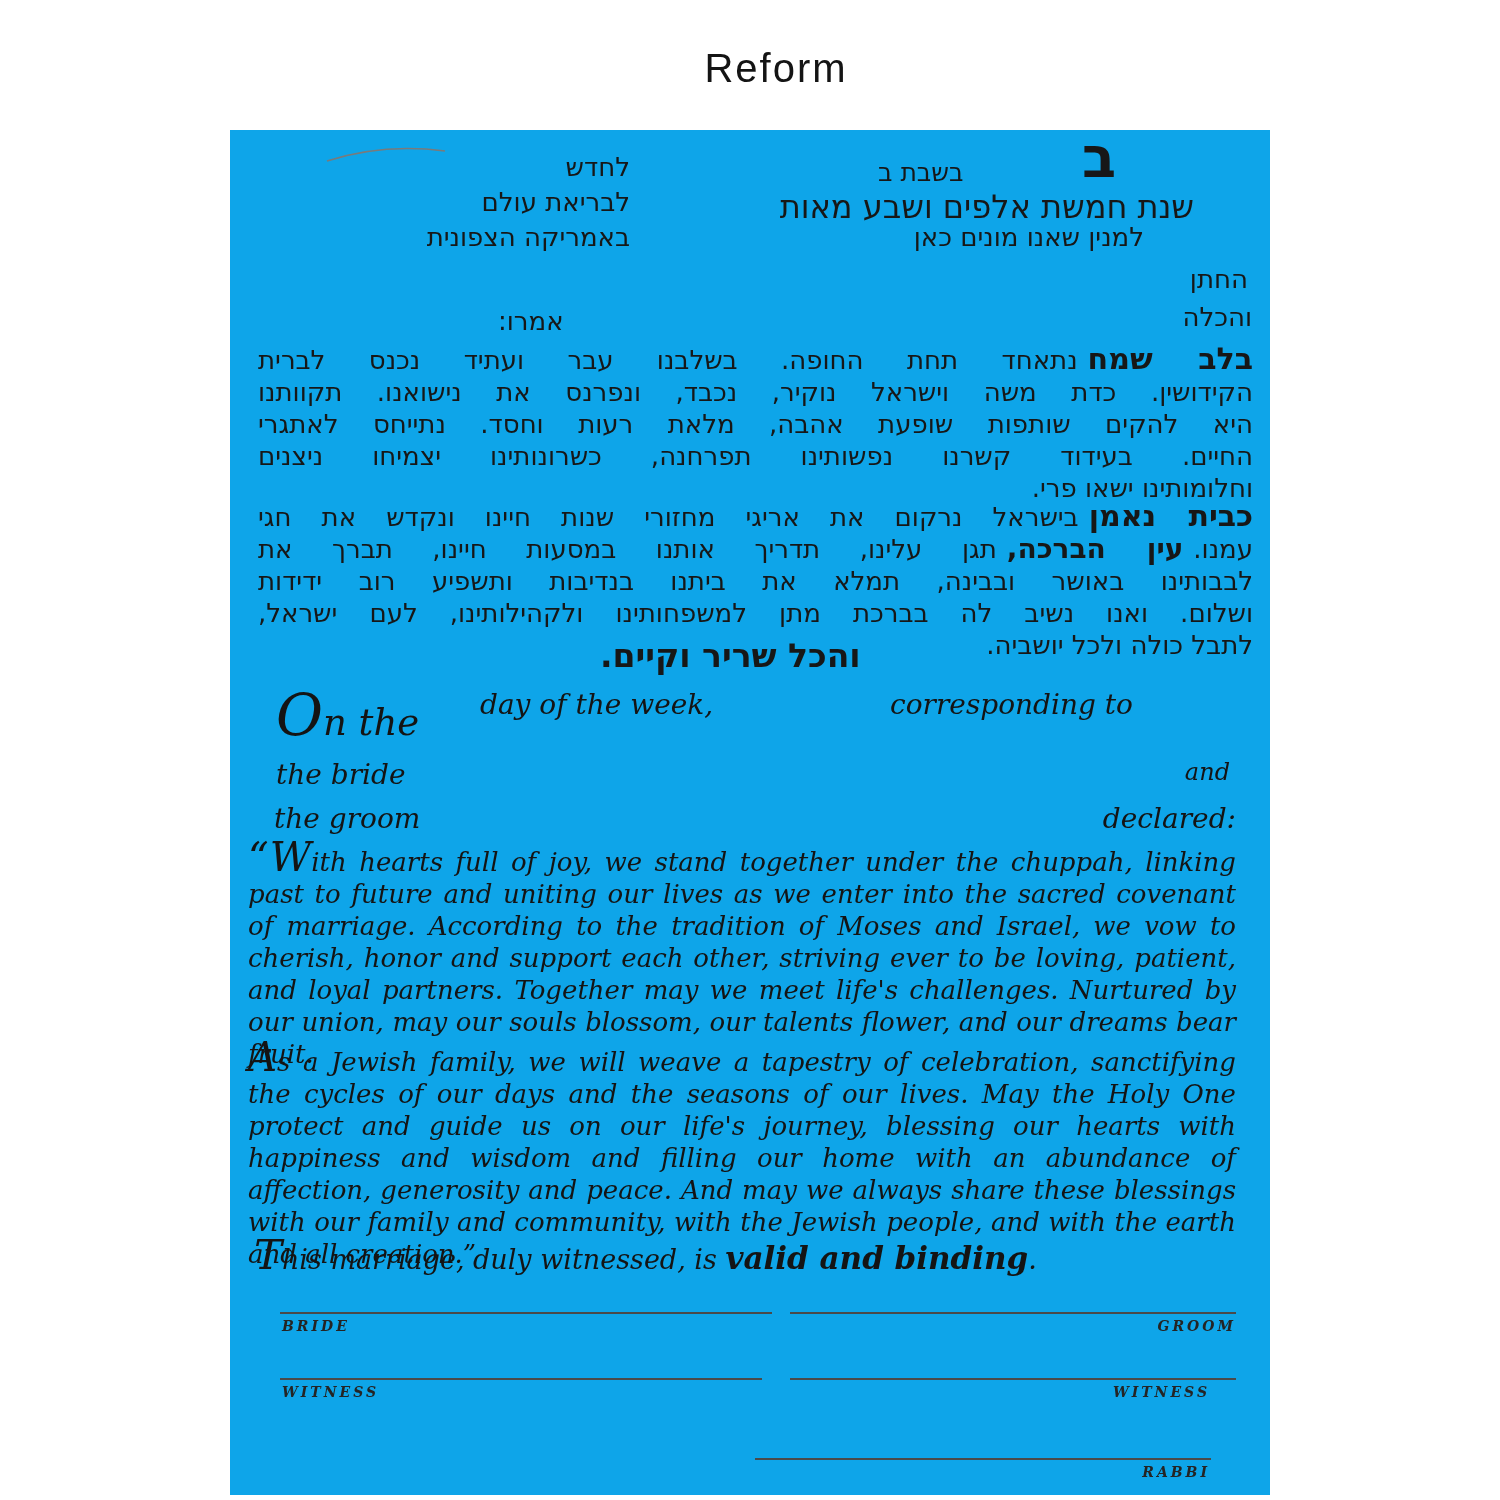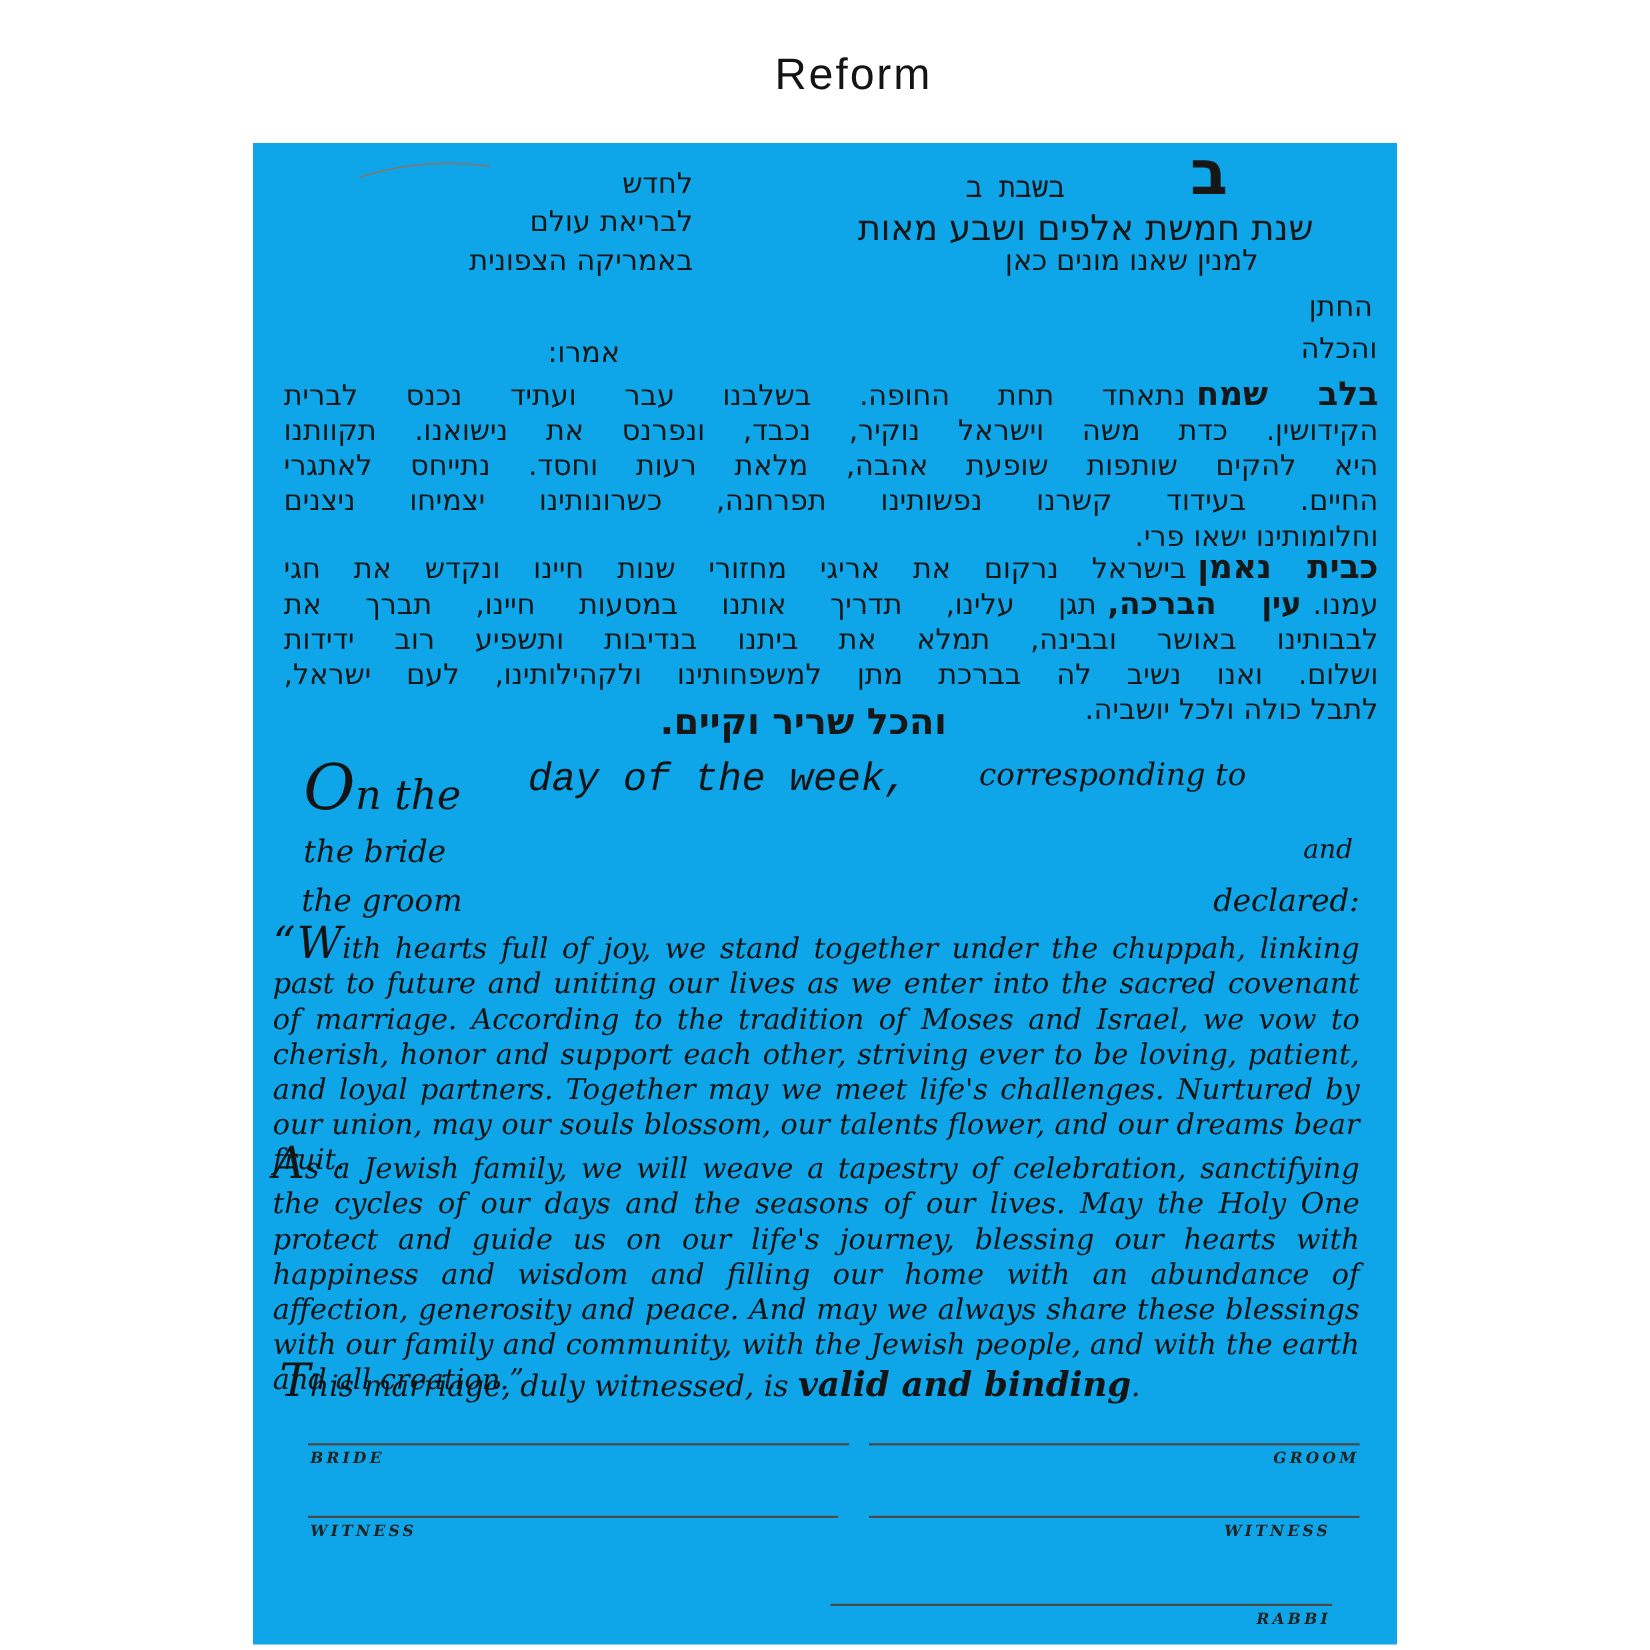--- a/index.html
+++ b/index.html
@@ -8,41 +8,41 @@
   .title { position:absolute; top:46px; left:0; width:100%; text-align:center; text-indent:28px;
            font-family:"Liberation Sans", sans-serif; font-weight:400; font-size:40px; letter-spacing:2px; color:#141414;padding-left:12px; }
 
   .doc { position:absolute; left:230px; top:130px; width:1040px; height:1365px; background:#0ea5e9; }
 
   
   .heb { font-family:"DejaVu Sans", sans-serif; color:#171717; }
   .swash { position:absolute; left:95px; top:12px; }
   .month-block { position:absolute; right:640px; top:20px; text-align:right; font-size:26px; line-height:35px; white-space:nowrap; }
   .big-bet { position:absolute; left:852px; top:0; font-size:56px; line-height:56px; font-weight:bold; }
-  .day-line1 { position:absolute; left:648px; top:28px; font-size:25px; white-space:nowrap;font-family:Liberation Mono, monospace; }
+  .day-line1 { position:absolute; left:648px; top:28px; font-size:25px; white-space:nowrap; }
   .day-line2 { position:absolute; right:76px;  top:58px; font-size:32px; white-space:nowrap; }
   .day-line3 { position:absolute; right:126px; top:92px; font-size:26px; white-space:nowrap; }
   .groom-word { position:absolute; right:22px; top:134px; font-size:26px; }
   .bride-word { position:absolute; right:18px; top:172px; font-size:26px; }
   .said-word  { position:absolute; left:268px; top:176px; font-size:26px; }
 
   .heb-par { position:absolute; left:28px; width:995px; font-size:26px; line-height:32px; }
   .heb-par1 { top:213px; }
   .heb-par2 { top:370px; }
   .jline { text-align:justify; text-align-last:justify; }
   .jlast { text-align:right; }
   .jlast.indent { margin-left:0; padding-left:0; }
   .heb-lead { font-weight:bold; font-size:30px; margin-left:10px; }
   .heb-emph { font-weight:bold; font-size:28px; margin:16px 10px; }
   .heb-closing { position:absolute; left:370px; top:506px; font-size:33px; font-weight:bold; white-space:nowrap; }
 
   
   .eng { font-family:"DejaVu Serif", serif; font-style:italic; color:#141414; }
   .onthe   { position:absolute; left:46px;  top:552px; font-size:37px; }
-  .dayweek { position:absolute; left:250px; top:558px; font-size:36px;font-family:Liberation Mono, monospace; }
+  .dayweek { position:absolute; left:250px; top:558px; font-size:28px; }
   .corresp { position:absolute; left:660px; top:558px; font-size:28px; }
   .thebride{ position:absolute; left:46px;  top:628px; font-size:28px; }
   .andword { position:absolute; right:40px; top:628px; font-size:24px;text-align:right; }
   .thegroom{ position:absolute; left:44px;  top:672px; font-size:28px; }
   .declared{ position:absolute; right:34px; top:672px; font-size:28px; }
 
   .eng-par { position:absolute; left:18px; width:988px; font-size:26px; line-height:32px; text-align:justify; }
   .eng-par1 { top:712px; }
   .eng-par2 { top:912px; }
   .encap::first-letter { font-size:1.55em; }

